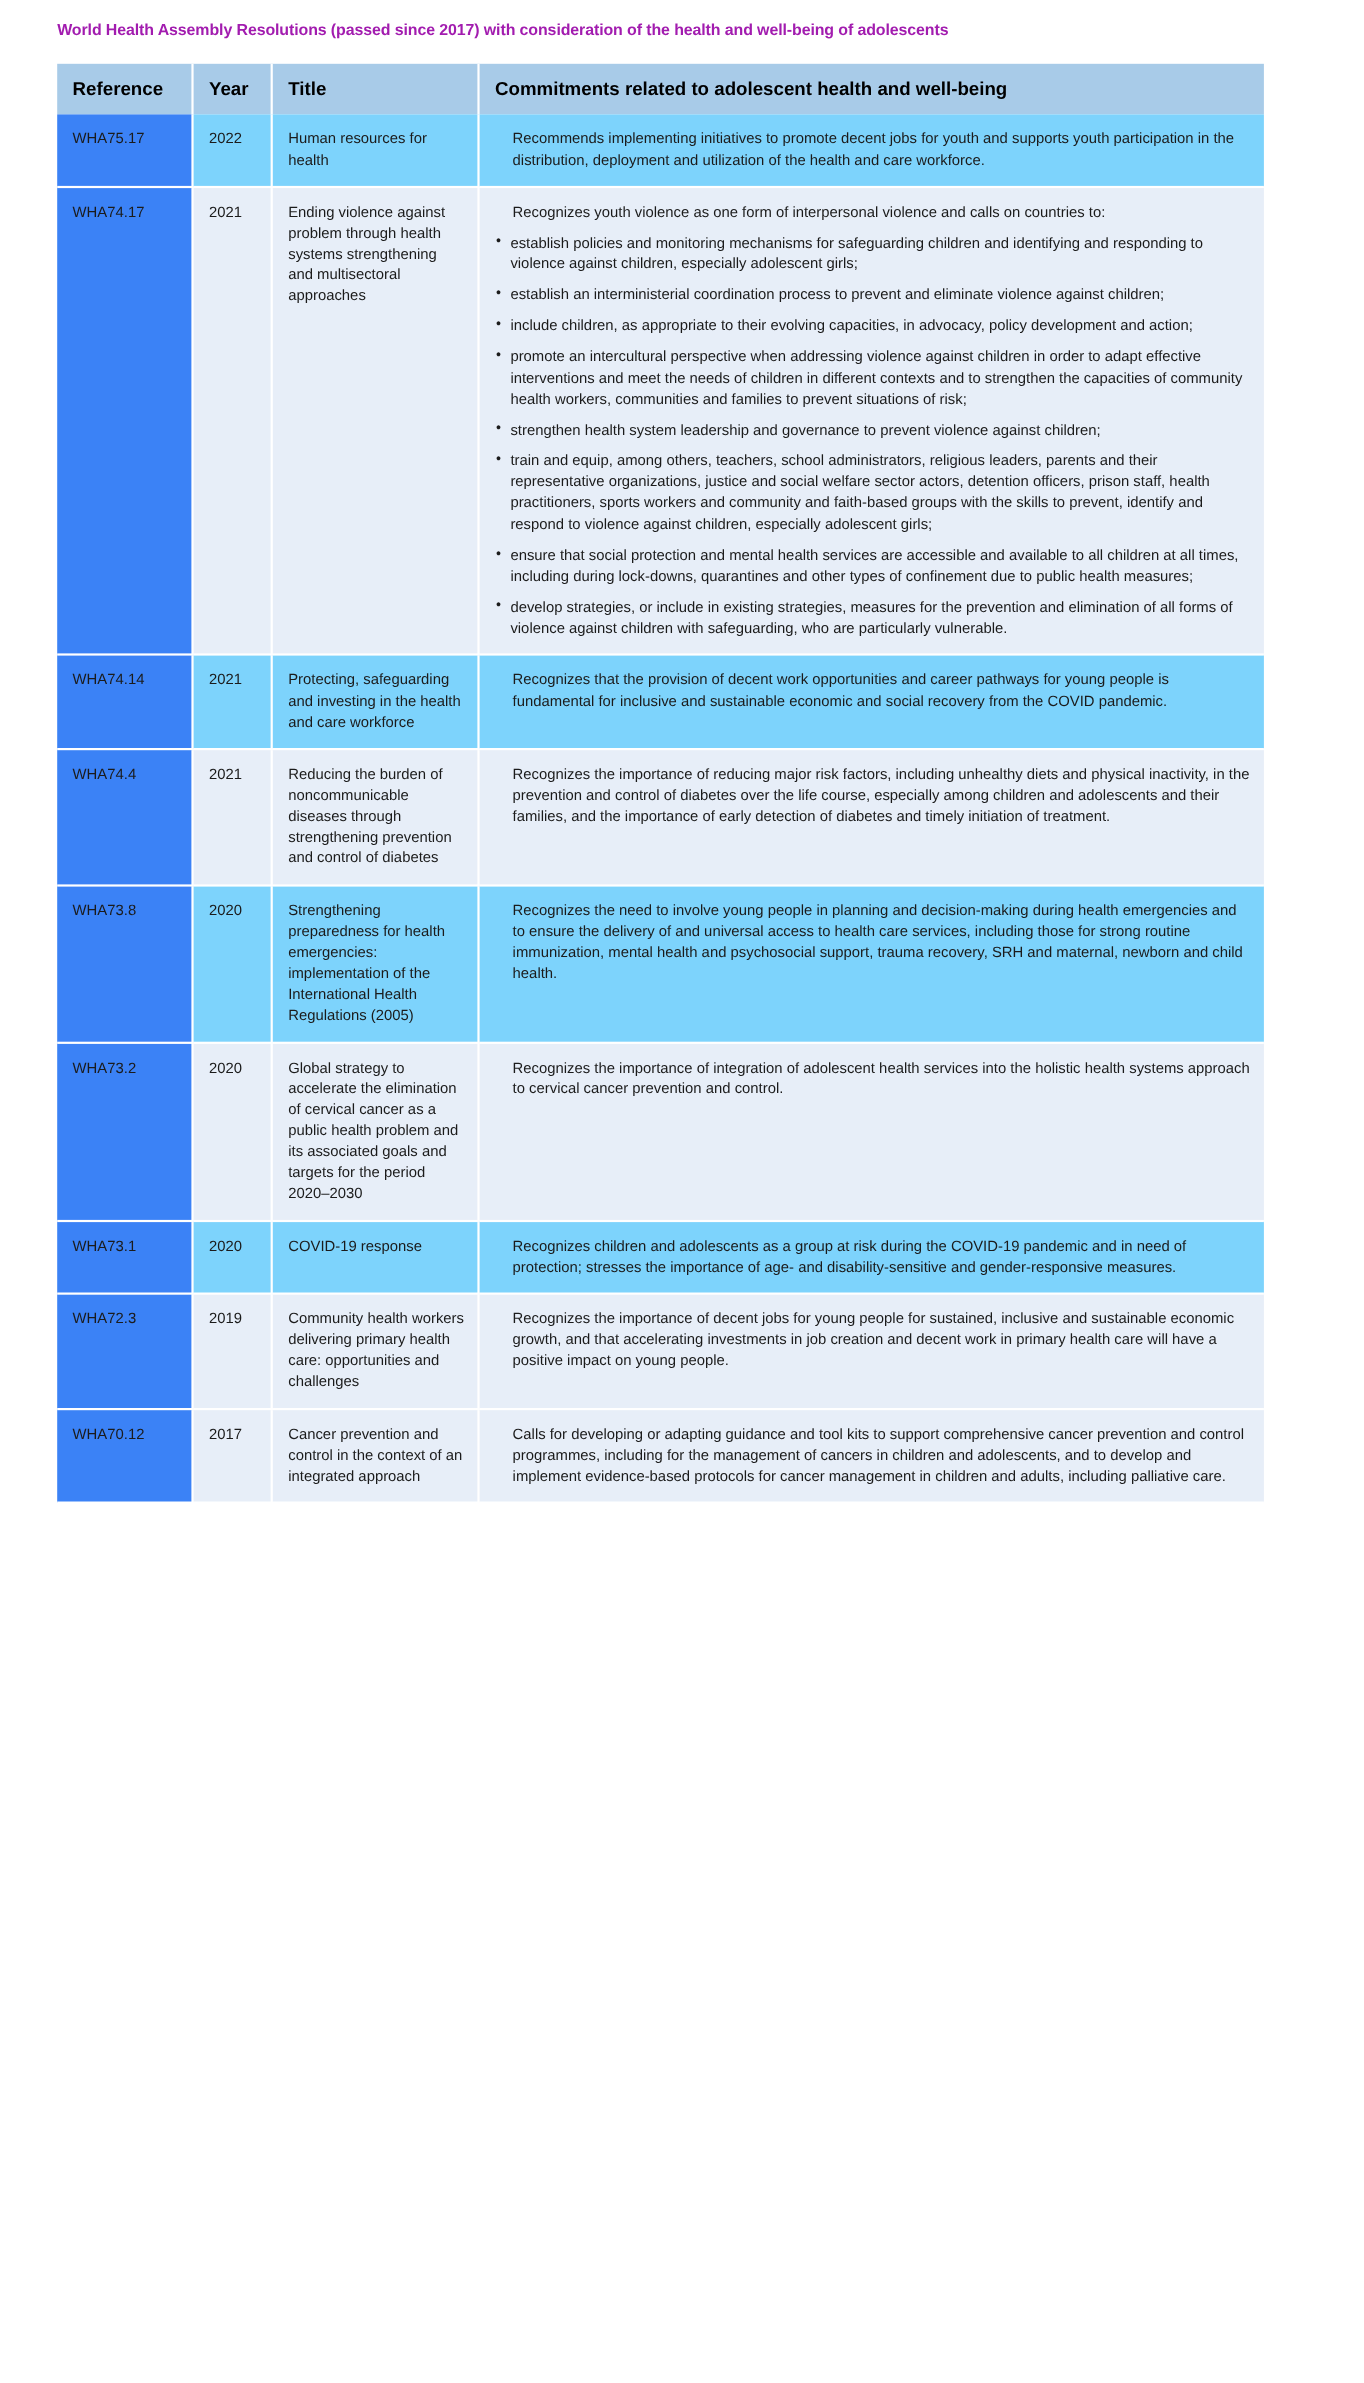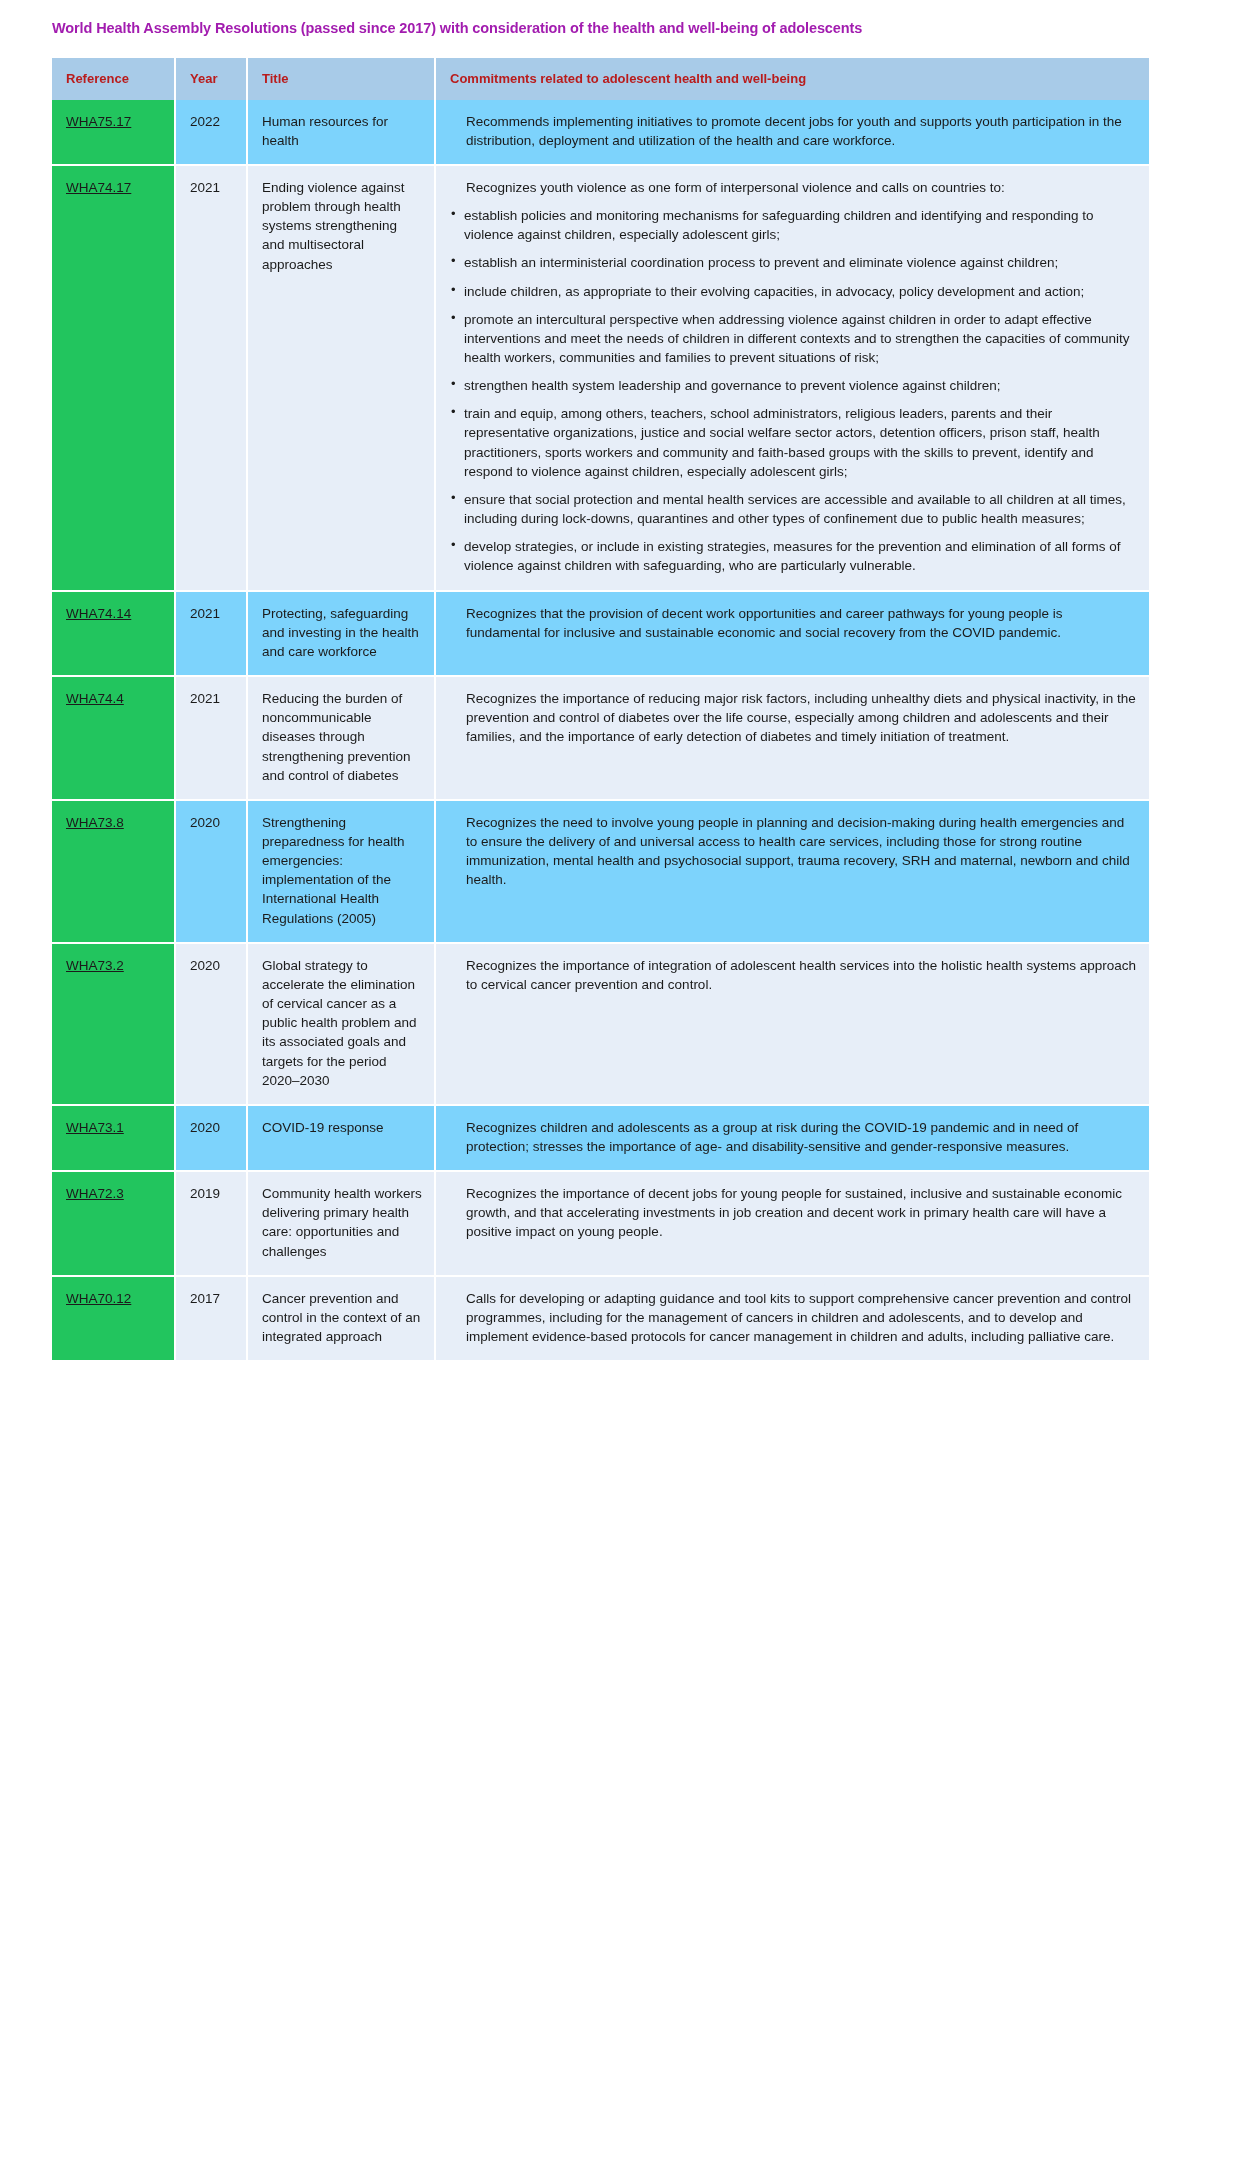--- a/index.html
+++ b/index.html
@@ -38,22 +38,22 @@
     border-collapse: collapse;
     table-layout: fixed;
   }
   table.wha-table col.c-ref   { width: 123px; }
   table.wha-table col.c-year  { width: 72px;  }
   table.wha-table col.c-title { width: 188px; }
   table.wha-table col.c-comm  { width: 714px; }
 
   thead th {
     background: #a8cbe8;
-    color: #b91c1c;
-    font-size: 13px;
+    color: #000000;
+    font-size: 17px;
     font-weight: bold;
     text-align: left;
     padding: 13px 16px 13px 14px;
     vertical-align: middle;
     border-right: 2px solid #ffffff;
     line-height: 1.2;
   }
   thead th:last-child { border-right: none; }
 
   tbody td {
@@ -62,24 +62,23 @@
     vertical-align: top;
     padding: 12px 12px 14px 14px;
     line-height: 1.42;
     border-right: 2px solid #ffffff;
     border-bottom: 2px solid #ffffff;
   }
   tbody td:last-child { border-right: none; }
 
   
   tbody td.ref {
-    background: #22c55e;
+    background: #3b82f6;
     font-size: 13.5px;
     white-space: nowrap;
-    text-decoration: underline;
   }
   
   tbody tr.alt-a td.body-cell { background: #7dd3fc; }
   tbody tr.alt-b td.body-cell { background: #e7eef8; }
 
   .intro-line { margin: 0 0 9px 16px; }
   ul.bullets {
     margin: 0;
     padding: 0;
     list-style: none;

